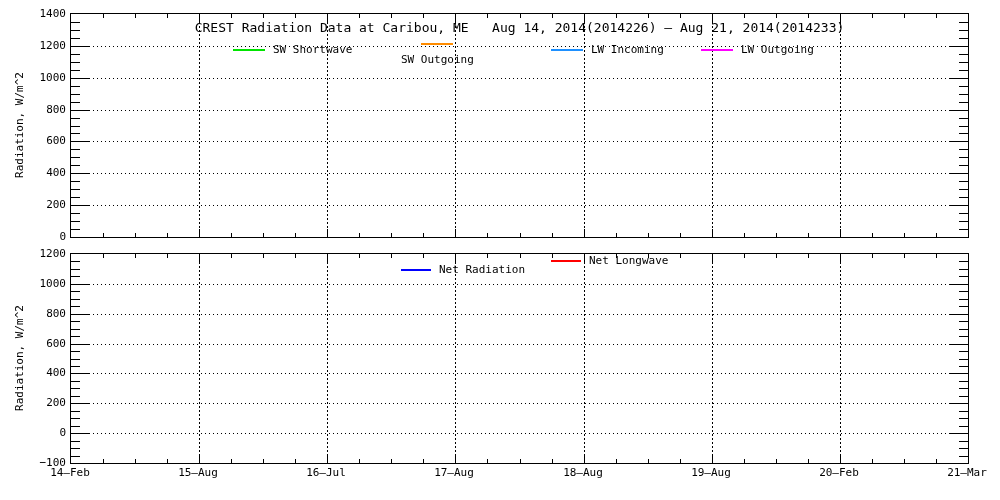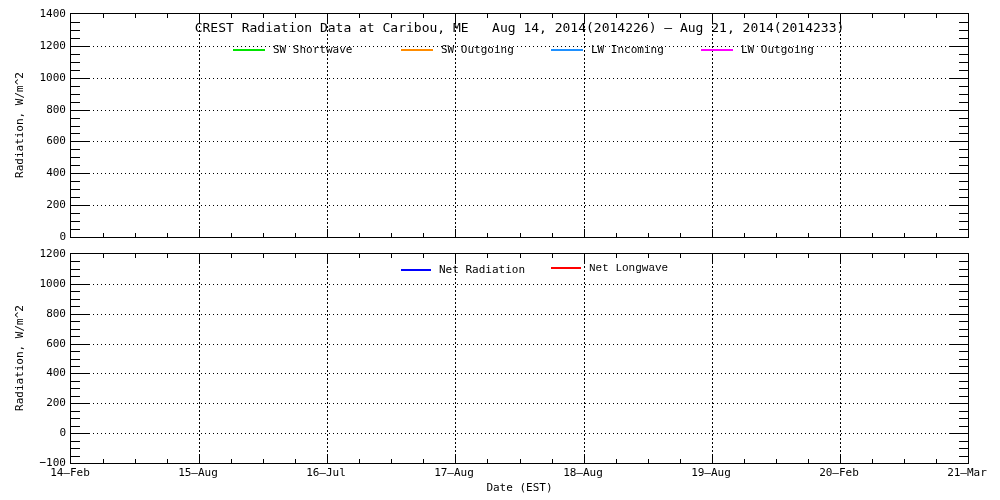--- a/index.html
+++ b/index.html
@@ -152,21 +152,21 @@
       <div class="tick" style="top: 24px; left: 0px; width: 9px; height: 1px;"></div>
       <div class="tick" style="top: 24px; right: 0px; width: 9px; height: 1px;"></div>
       <div class="tick" style="top: 16px; left: 0px; width: 9px; height: 1px;"></div>
       <div class="tick" style="top: 16px; right: 0px; width: 9px; height: 1px;"></div>
       <div class="tick" style="top: 8px; left: 0px; width: 9px; height: 1px;"></div>
       <div class="tick" style="top: 8px; right: 0px; width: 9px; height: 1px;"></div>
       <div class="legend-item" style="left: 162px; top: 29px;">
         <div class="legend-swatch" style="background: rgb(0, 228, 0); width: 32px;"></div>
         <div>SW Shortwave</div>
       </div>
-      <div class="legend-item" style="left: 330px; top: 29px;">
+      <div class="legend-item" style="left: 330px; top: 29px; flex-direction: column;">
         <div class="legend-swatch" style="background: rgb(255, 140, 0); width: 32px;"></div>
         <div>SW Outgoing</div>
       </div>
       <div class="legend-item" style="left: 480px; top: 29px;">
         <div class="legend-swatch" style="background: rgb(30, 144, 255); width: 32px;"></div>
         <div>LW Incoming</div>
       </div>
       <div class="legend-item" style="left: 630px; top: 29px;">
         <div class="legend-swatch" style="background: rgb(255, 0, 255); width: 32px;"></div>
         <div>LW Outgoing</div>
@@ -290,29 +290,28 @@
       <div class="tick" style="top: 22px; left: 0px; width: 9px; height: 1px;"></div>
       <div class="tick" style="top: 22px; right: 0px; width: 9px; height: 1px;"></div>
       <div class="tick" style="top: 15px; left: 0px; width: 9px; height: 1px;"></div>
       <div class="tick" style="top: 15px; right: 0px; width: 9px; height: 1px;"></div>
       <div class="tick" style="top: 7px; left: 0px; width: 9px; height: 1px;"></div>
       <div class="tick" style="top: 7px; right: 0px; width: 9px; height: 1px;"></div>
       <div class="legend-item" style="left: 330px; top: 9px;">
         <div class="legend-swatch" style="background: rgb(0, 0, 255); width: 30px;"></div>
         <div>Net Radiation</div>
       </div>
-      <div class="legend-item" style="left: 480px; top: 7px; font-family: Liberation Mono, monospace;">
+      <div class="legend-item" style="left: 480px; top: 0;">
         <div class="legend-swatch" style="background: rgb(255, 0, 0); width: 30px;"></div>
         <div>Net Longwave</div>
       </div>
     </div>
 
   <div class="ylabel" id="ylab0">Radiation, W/m^2</div>
   <div class="ylabel" id="ylab1">Radiation, W/m^2</div>
-  <div class="xlabel-title">Date (EST)</div>
 <div class="ylab" style="top: 231px;">0</div>
     <div class="ylab" style="top: 199px;">200</div>
     <div class="ylab" style="top: 167px;">400</div>
     <div class="ylab" style="top: 135px;">600</div>
     <div class="ylab" style="top: 104px;">800</div>
     <div class="ylab" style="top: 72px;">1000</div>
     <div class="ylab" style="top: 40px;">1200</div>
     <div class="ylab" style="top: 8px;">1400</div>
     <div class="ylab" style="top: 457px;">−100</div>
     <div class="ylab" style="top: 427px;">0</div>

